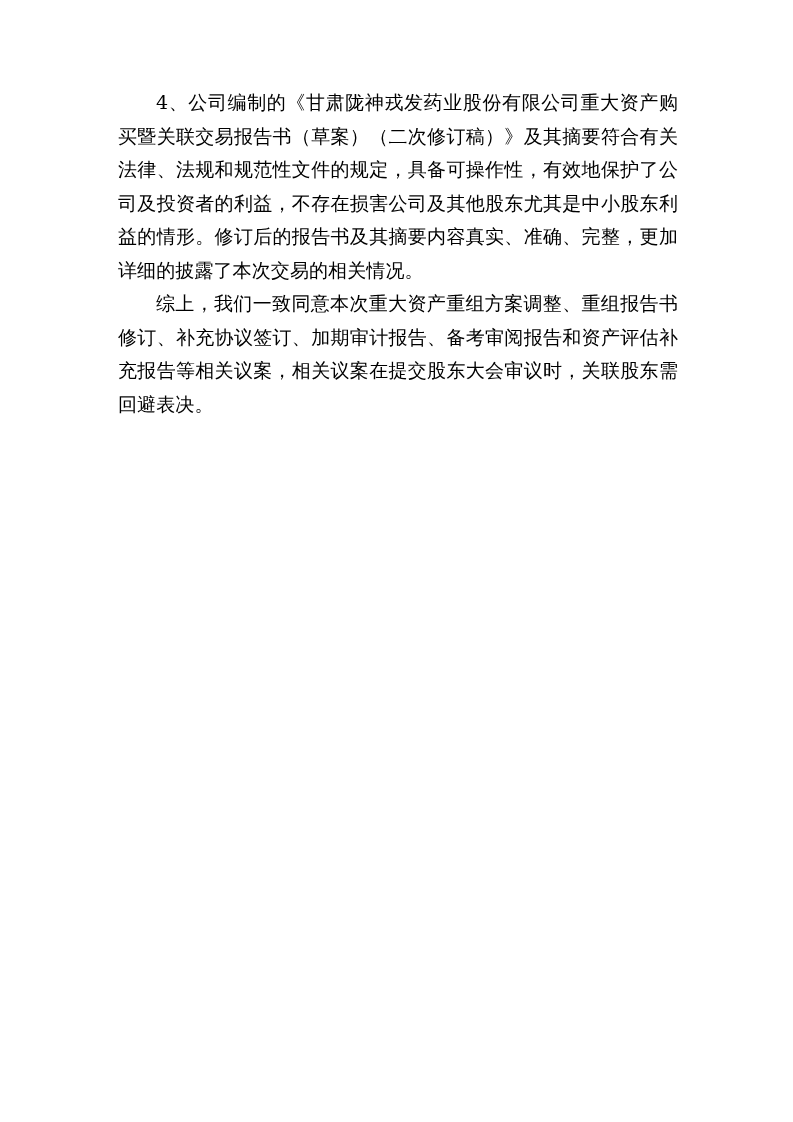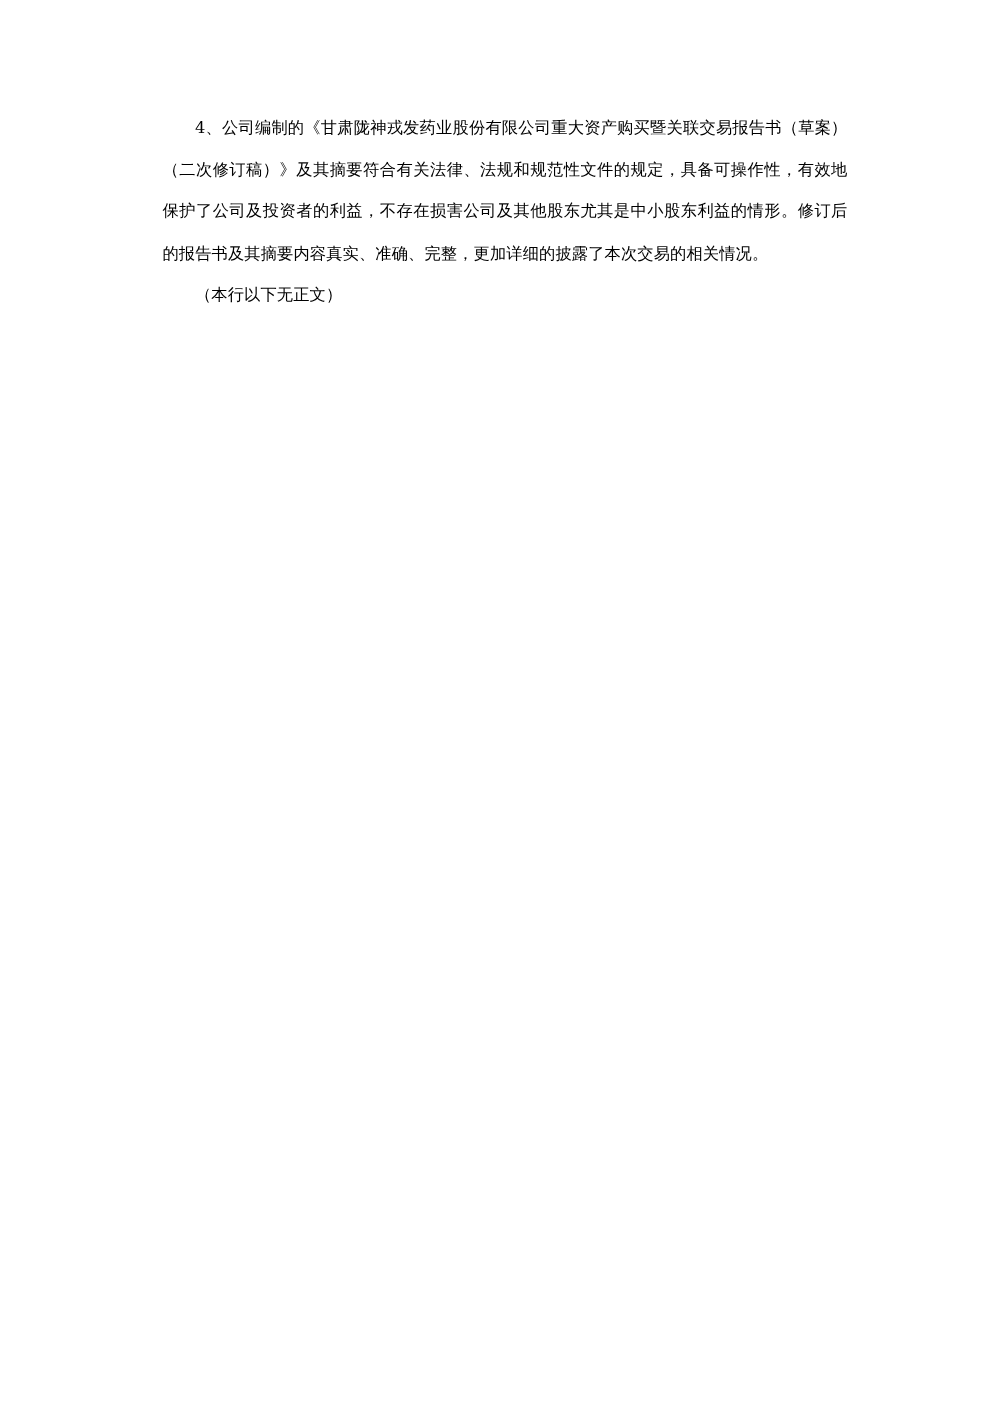--- a/index.html
+++ b/index.html
@@ -19,35 +19,35 @@
     box-sizing: border-box;
     overflow: hidden;
   }
   .content {
     position: absolute;
     left: 118px;
     top: 86px;
     width: 560px;
   }
   .para {
-    font-size: 13px;
+    font-size: 19px;
     line-height: 33.5px;
     text-align: justify;
     text-justify: inter-ideograph;
     text-indent: 2em;
-    margin: 0 0 0 12px;
+    margin: 0 0 0 0;
     color: #000000;
     letter-spacing: 0.1px;
     font-family: "DejaVu Serif", "Liberation Serif", serif;
   }
   .para.noindent {
     text-indent: 2em;
   }
 </style>
 </head>
 <body>
 
 <div class="page">
   <div class="content">
     <p class="para">4、公司编制的《甘肃陇神戎发药业股份有限公司重大资产购买暨关联交易报告书（草案）（二次修订稿）》及其摘要符合有关法律、法规和规范性文件的规定，具备可操作性，有效地保护了公司及投资者的利益，不存在损害公司及其他股东尤其是中小股东利益的情形。修订后的报告书及其摘要内容真实、准确、完整，更加详细的披露了本次交易的相关情况。</p>
-    <p class="para noindent">（本行以下无正文）</p>
+    <p class="para">综上，我们一致同意本次重大资产重组方案调整、重组报告书修订、补充协议签订、加期审计报告、备考审阅报告和资产评估补充报告等相关议案，相关议案在提交股东大会审议时，关联股东需回避表决。</p>
   </div>
 </div>
 
 </body></html>

